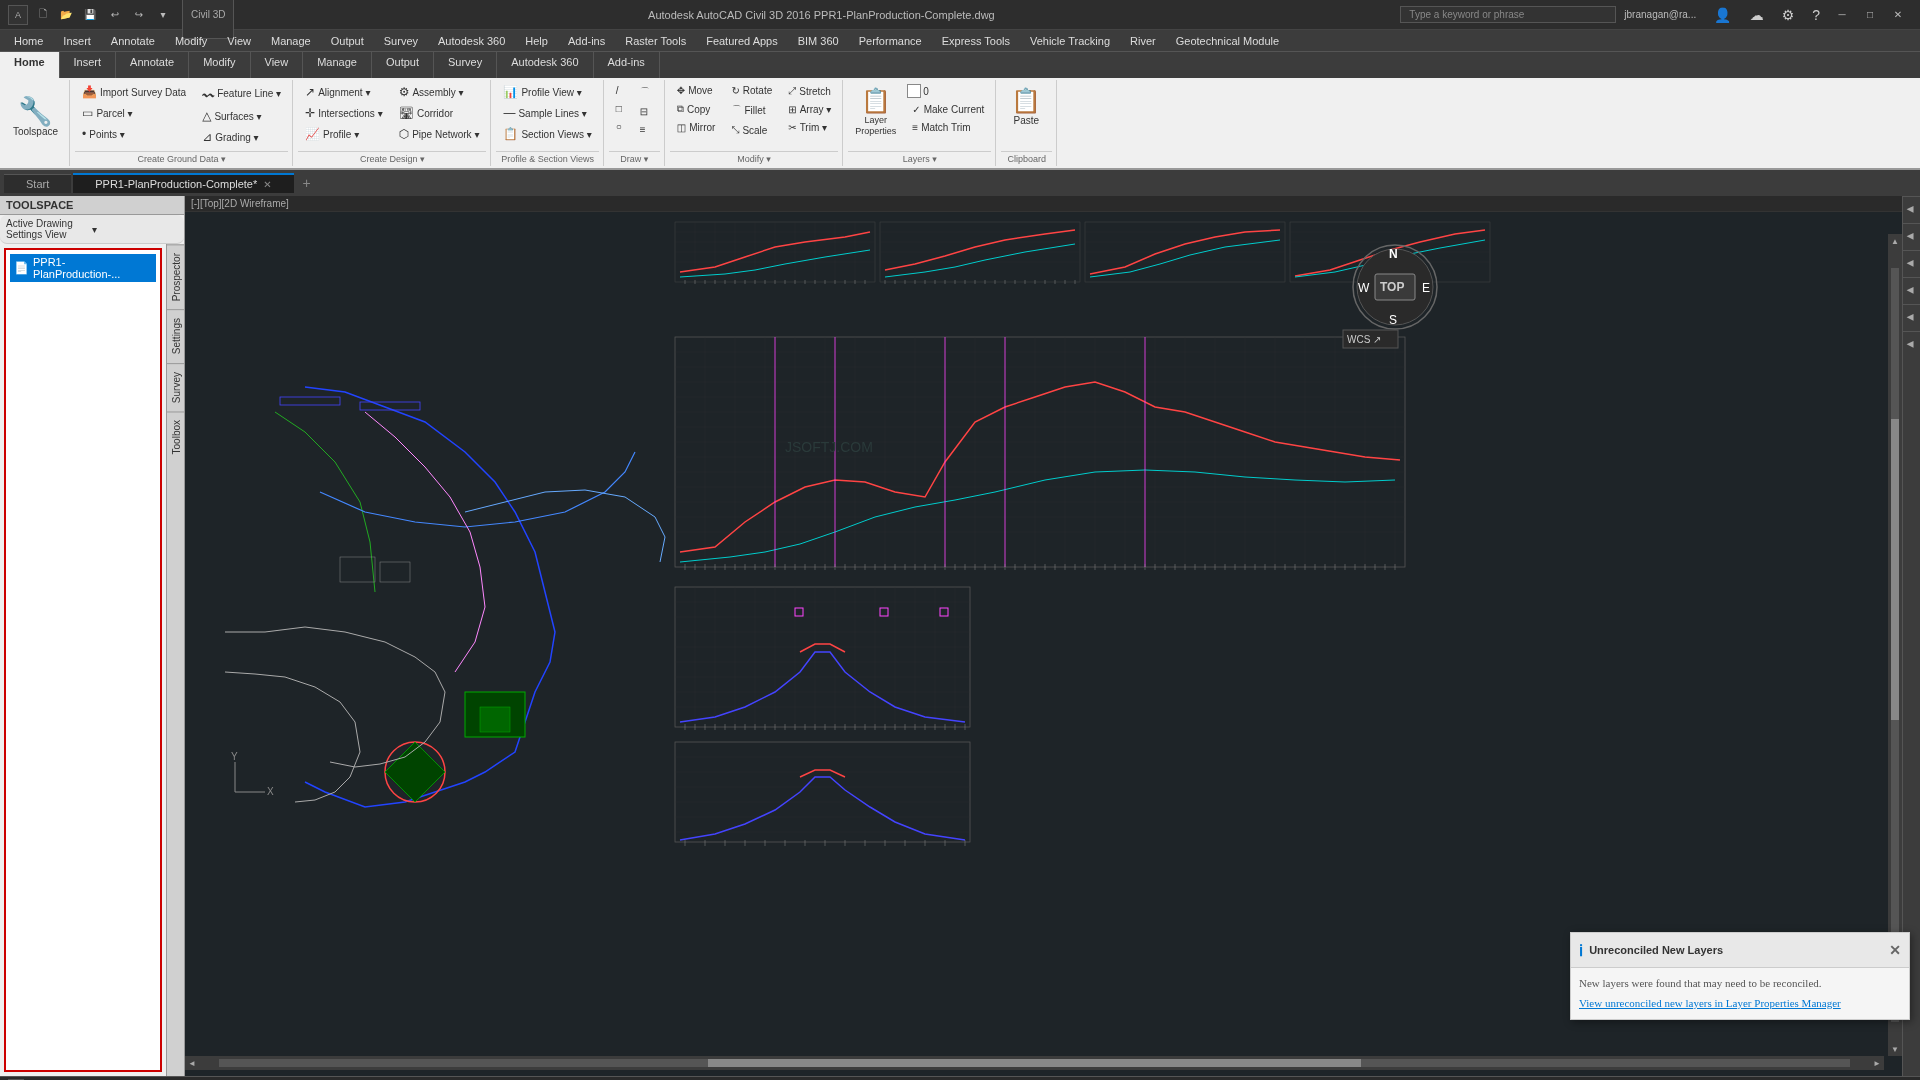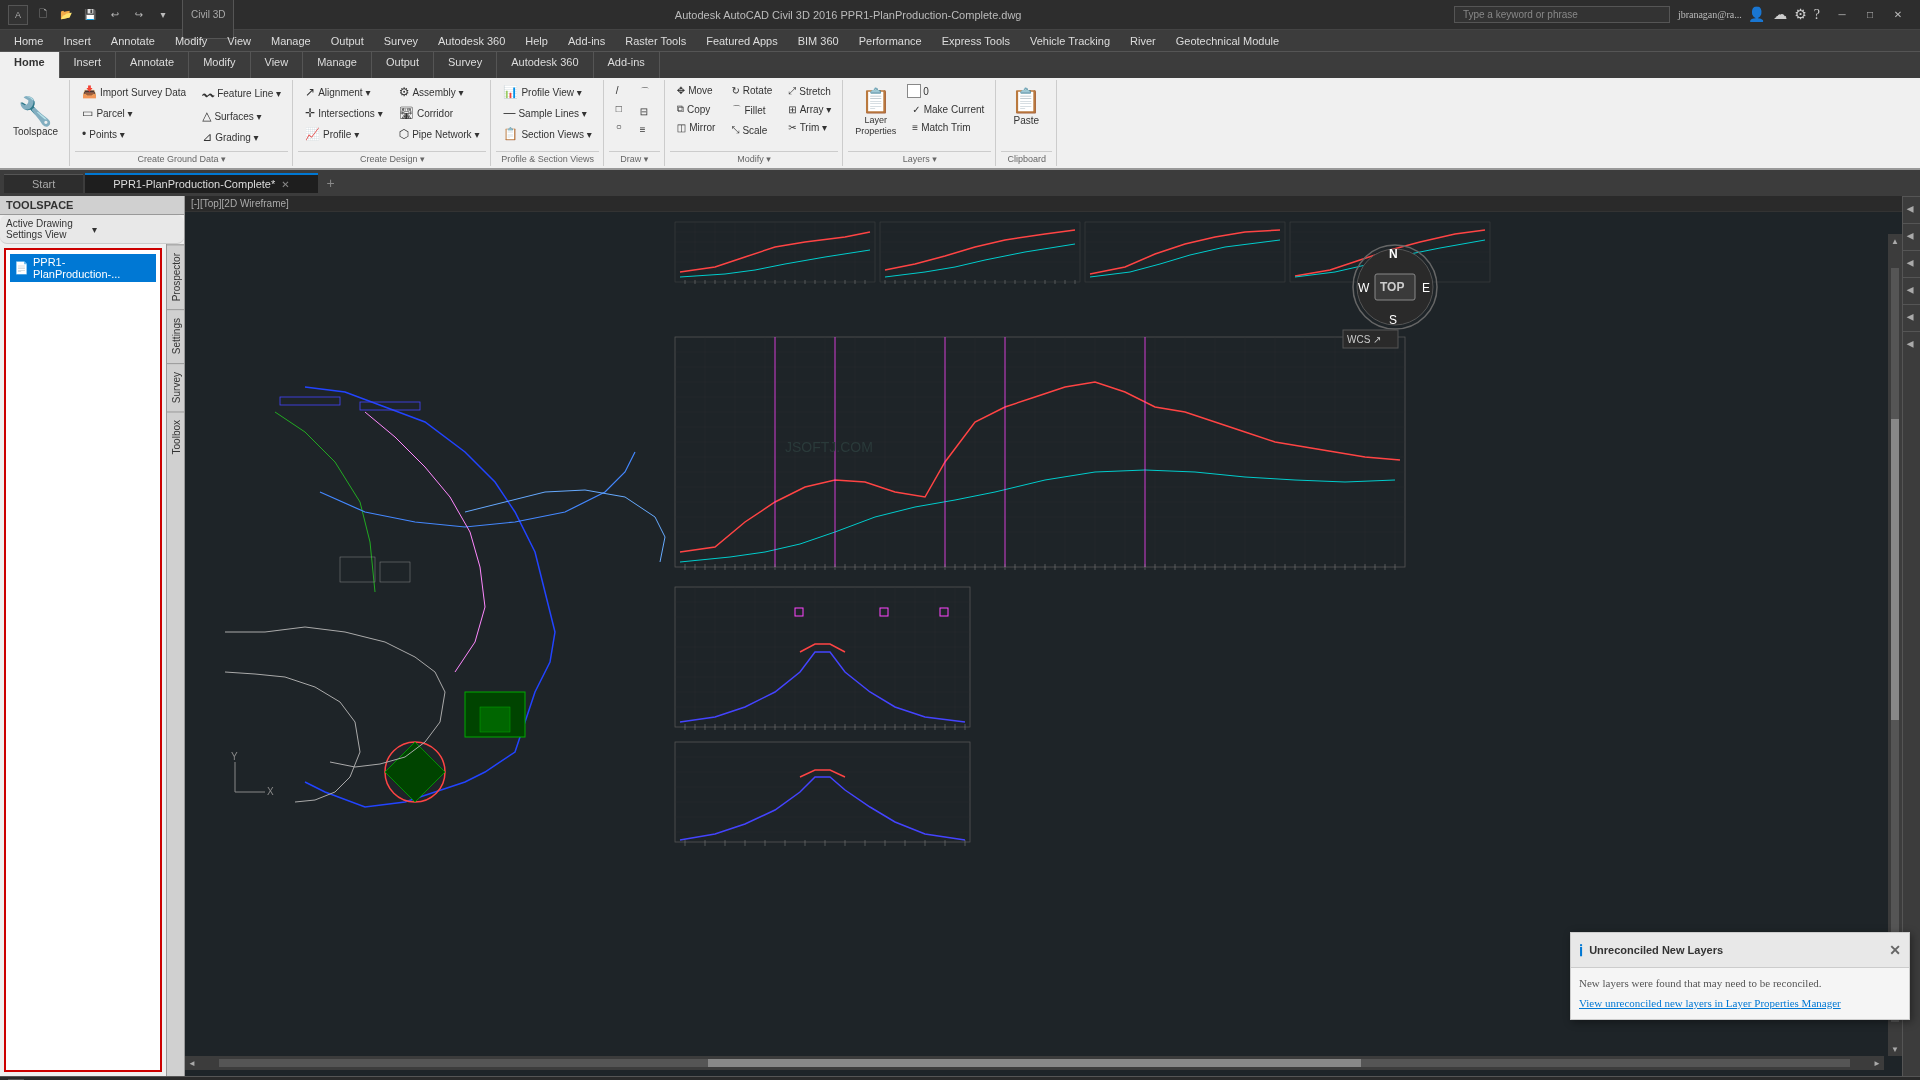--- a/index.html
+++ b/index.html
@@ -6,21 +6,21 @@
     body { width: 1920px; height: 1080px; background: #1e1e1e; font-family: 'Segoe UI', Arial, sans-serif; font-size: 11px; color: #ccc; overflow: hidden; }
 
     
     #title-bar { display: flex; align-items: center; height: 30px; background: #2d2d2d; border-bottom: 1px solid #444; padding: 0 8px; }
     #title-bar .app-icon { width: 20px; height: 20px; background: #333; border: 1px solid #555; display: flex; align-items: center; justify-content: center; font-size: 9px; color: #aaa; margin-right: 4px; }
     #title-bar .quick-access { display: flex; gap: 2px; align-items: center; }
     #title-bar .qa-btn { width: 22px; height: 22px; display: flex; align-items: center; justify-content: center; cursor: pointer; color: #bbb; font-size: 10px; }
     #title-bar .app-name { margin: 0 8px; color: #aaa; font-size: 10px; background: #333; padding: 18px 8px; border: 1px solid #555; }
     #title-bar .title-center { flex: 1; text-align: center; color: #bbb; font-size: 11px; }
     #title-bar .search-box { background: #333; border: 1px solid #555; padding: 2px 8px; width: 216px; color: #aaa; font-size: 10px; display: flex; align-items: center; }
-    #title-bar .user-area { display: flex; align-items: center; gap: 7px; margin-left: 8px; font-family: Liberation Serif, serif; }
+    #title-bar .user-area { display: flex; align-items: center; gap: 18px; margin-left: 8px; }
     #title-bar .win-controls { display: flex; gap: 0; margin-left: 8px; }
     #title-bar .win-btn { width: 28px; height: 22px; display: flex; align-items: center; justify-content: center; cursor: pointer; color: #bbb; font-size: 10px; }
 
     
     #menu-bar { display: flex; align-items: center; height: 22px; background: #3c3c3c; border-bottom: 1px solid #555; padding: 0 4px; }
     #menu-bar .menu-item { padding: 2px 10px; cursor: pointer; color: #ddd; font-size: 11px; white-space: nowrap; }
 
     
     #ribbon { background: #f0f0f0; border-bottom: 2px solid #999; }
     #ribbon-tabs { display: flex; height: 26px; background: #3c3c3c; }
@@ -31,21 +31,21 @@
     .ribbon-group-content { display: flex; flex: 1; gap: 2px; align-items: flex-start; flex-wrap: wrap; }
     .ribbon-group-label { font-size: 9px; color: #666; text-align: center; border-top: 1px solid #ccc; padding-top: 2px; margin-top: 2px; }
     .rib-btn-sm { display: flex; align-items: center; padding: 2px 6px; cursor: pointer; color: #333; font-size: 10px; white-space: nowrap; border: 1px solid transparent; gap: 3px; }
     .rib-btn-sm .icon-sm { font-size: 12px; }
     .rib-col { display: flex; flex-direction: column; gap: 1px; }
     .rib-btn-large { display: flex; flex-direction: column; align-items: center; justify-content: center; padding: 4px 6px; cursor: pointer; color: #333; font-size: 10px; text-align: center; border: 1px solid transparent; height: 70px; min-width: 50px; }
     .rib-btn-large .icon-lg { font-size: 28px; line-height: 1; }
 
     
     #tabs-bar { display: flex; align-items: center; height: 26px; background: #3c3c3c; padding: 0 4px; gap: 2px; }
-    .doc-tab { padding: 3px 28px; background: #2d2d2d; color: #aaa; font-size: 11px; cursor: pointer; border-top: 1px solid #555; display: flex; align-items: flex-end; gap: 6px; }
+    .doc-tab { padding: 3px 22px; background: #2d2d2d; color: #aaa; font-size: 11px; cursor: pointer; border-top: 1px solid #555; display: flex; align-items: flex-end; gap: 6px; }
     .doc-tab.active { background: #1e1e1e; color: #ddd; border-top: 2px solid #0078d4; }
     .doc-tab .close-x { color: #888; font-size: 10px; }
     .new-tab-btn { width: 22px; height: 22px; display: flex; align-items: center; justify-content: center; color: #888; cursor: pointer; font-size: 14px; }
 
     
     #main-layout { display: flex; height: calc(1080px - 30px - 22px - 92px - 26px - 26px - 26px); }
 
     
     #left-panel { width: 185px; background: #f0f0f0; border-right: 1px solid #999; display: flex; flex-direction: column; }
     #toolspace-header { background: #d0d0d0; padding: 3px 6px; font-size: 11px; font-weight: bold; color: #333; border-bottom: 1px solid #999; }

